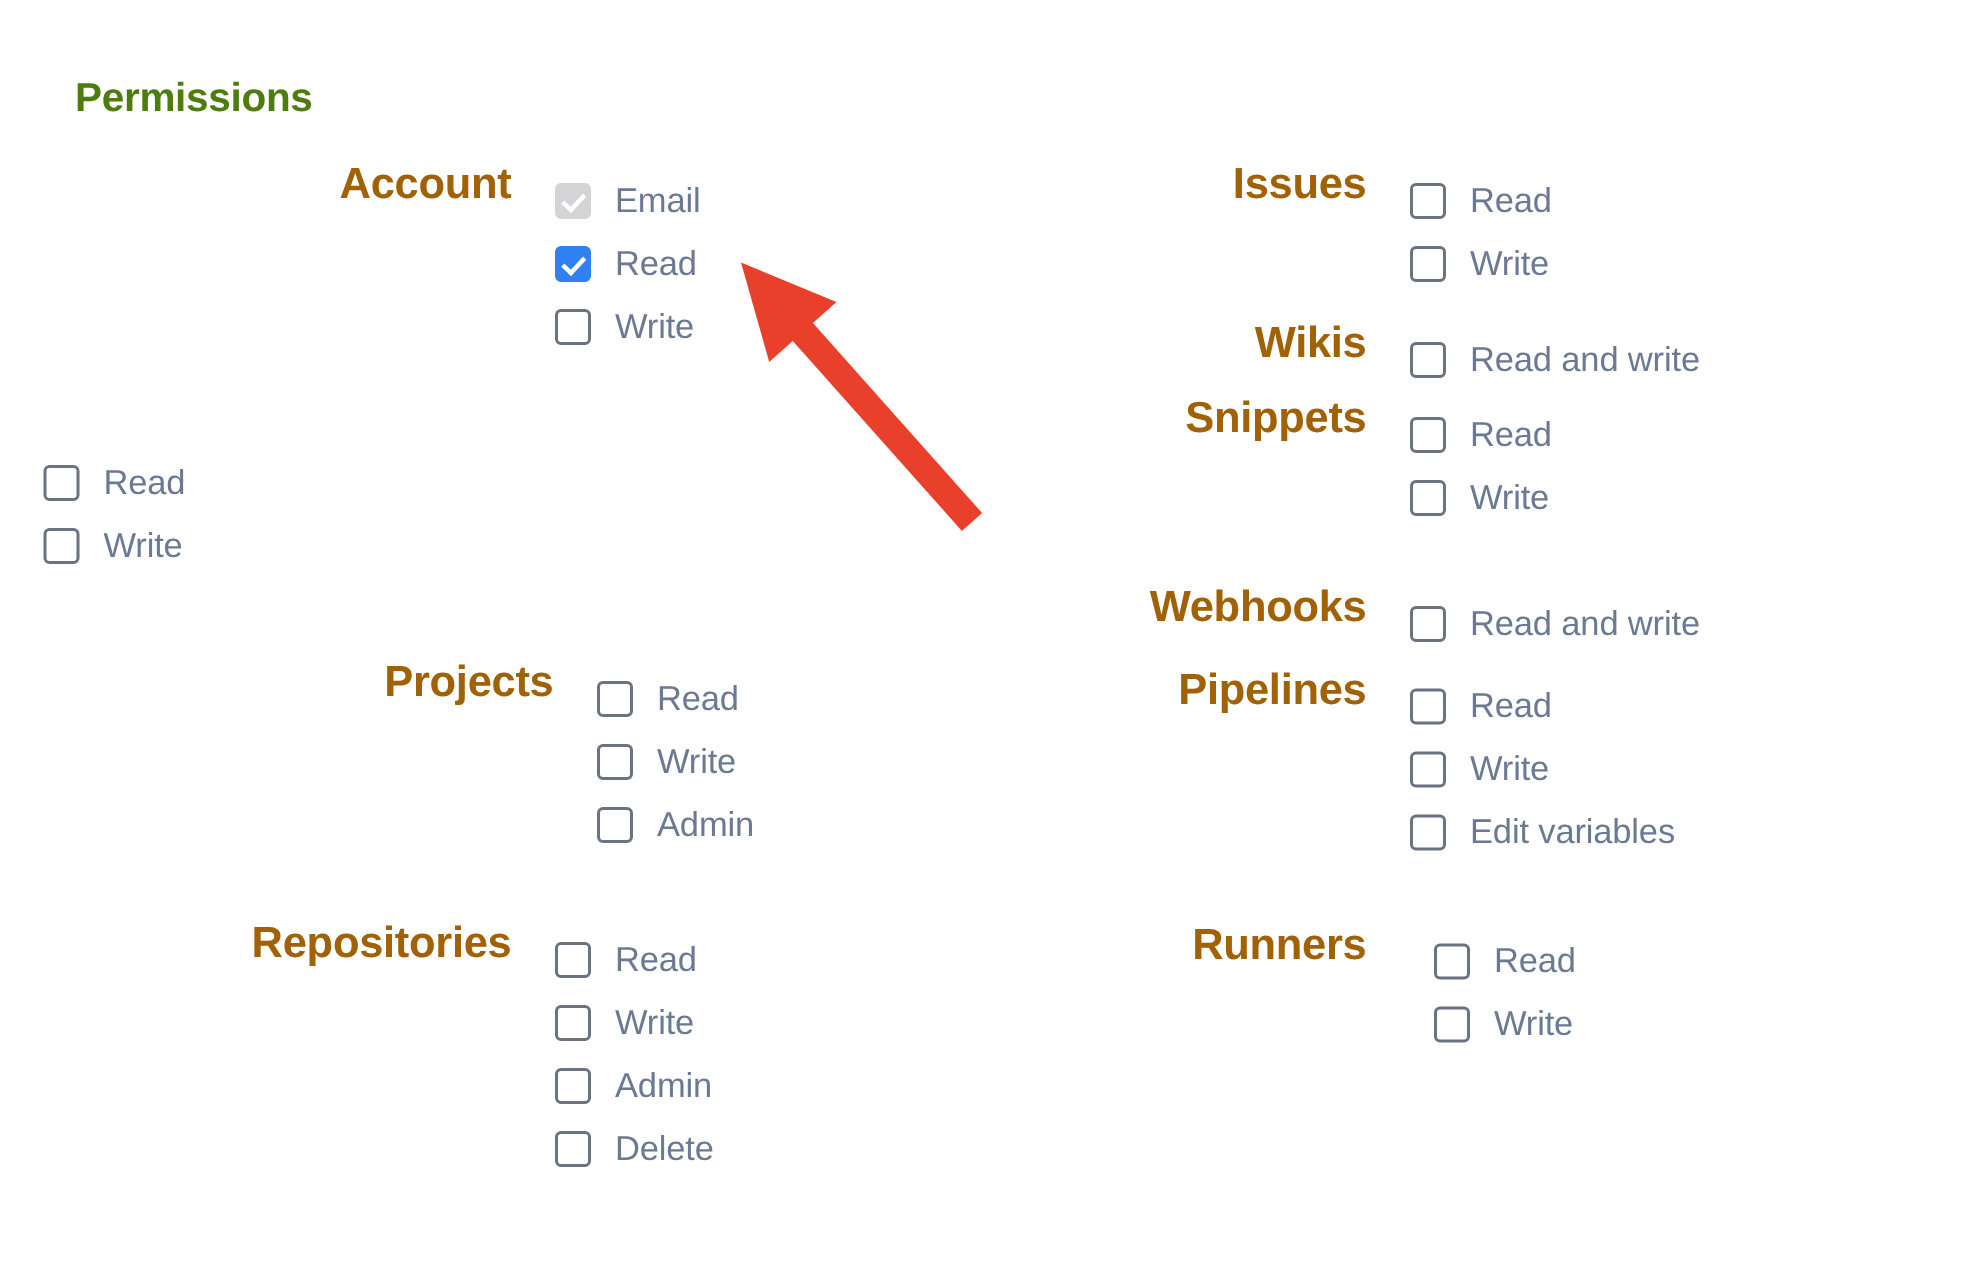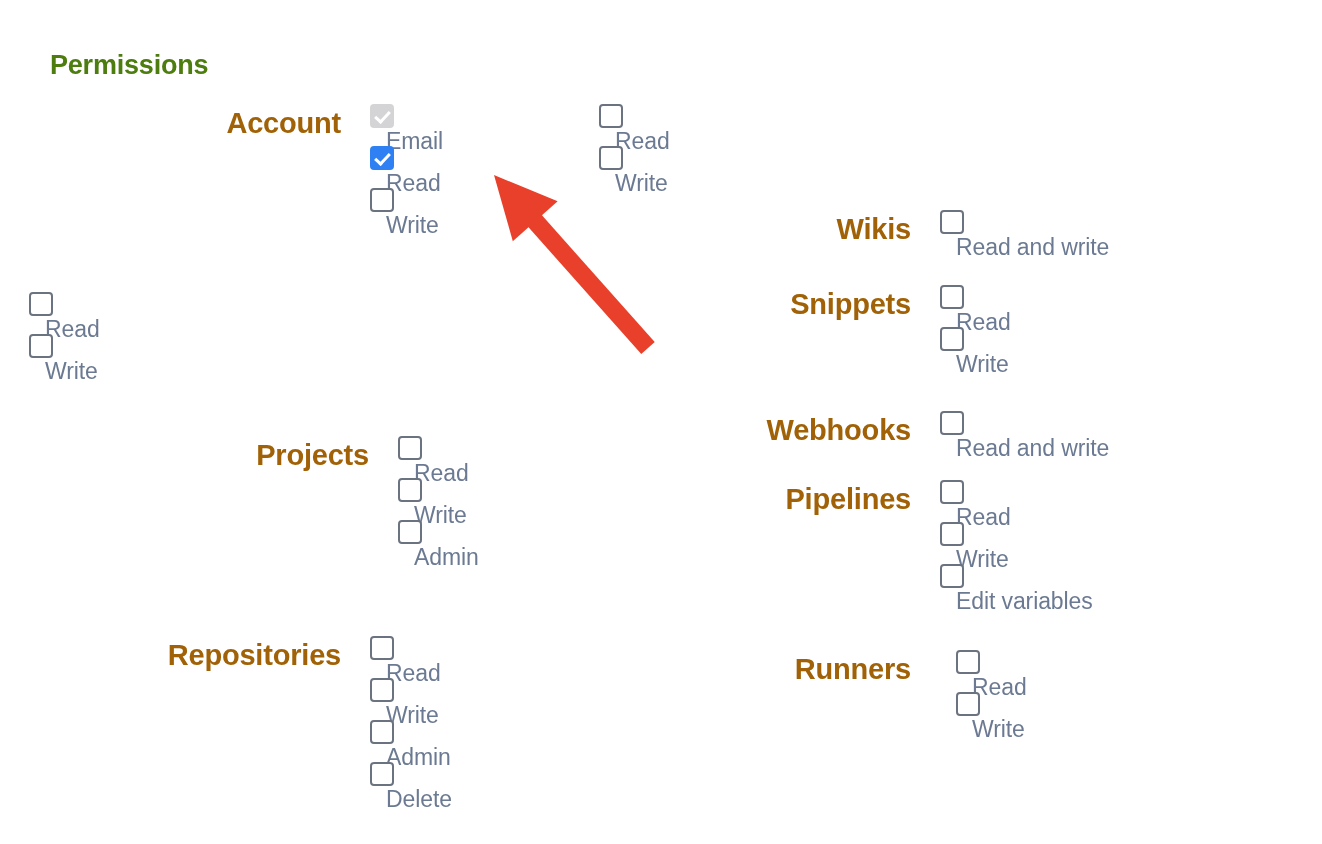--- a/index.html
+++ b/index.html
@@ -50,23 +50,22 @@
     padding-top: 4px;
     letter-spacing: -0.2px;
   }
   .group-options {
     padding-left: 29px;
     flex: 1 1 auto;
   }
 
   .option-row {
     display: flex;
-    align-items: flex-start;
+    align-items: flex-end;
     height: 42px;
-    flex-direction: column;
   }
 
   
   .cb {
     width: 24px;
     height: 24px;
     flex: 0 0 24px;
     box-sizing: border-box;
     border-radius: 4px;
     position: relative;
@@ -158,21 +157,21 @@
         <div class="option-row">
           <span class="cb" role="checkbox" aria-checked="false"></span>
           <span class="option-label">Write</span>
         </div>
         <div class="option-row">
           <span class="cb" role="checkbox" aria-checked="false"></span>
           <span class="option-label">Admin</span>
         </div>
       </div>
     </div>
-    <div class="perm-group" style="margin-top: 74px;">
+    <div class="perm-group" style="margin-top: 48px;">
       <div class="group-label">Repositories</div>
       <div class="group-options">
         <div class="option-row">
           <span class="cb" role="checkbox" aria-checked="false"></span>
           <span class="option-label">Read</span>
         </div>
         <div class="option-row">
           <span class="cb" role="checkbox" aria-checked="false"></span>
           <span class="option-label">Write</span>
         </div>
@@ -183,41 +182,42 @@
         <div class="option-row">
           <span class="cb" role="checkbox" aria-checked="false"></span>
           <span class="option-label">Delete</span>
         </div>
       </div>
     </div>
   </div>
 
 <div class="perm-column" id="column-right">
     <div class="perm-group">
+      <div class="group-label">Issues</div>
       <div class="group-options">
         <div class="option-row">
           <span class="cb" role="checkbox" aria-checked="false"></span>
           <span class="option-label">Read</span>
         </div>
         <div class="option-row">
           <span class="cb" role="checkbox" aria-checked="false"></span>
           <span class="option-label">Write</span>
         </div>
       </div>
     </div>
     <div class="perm-group" style="margin-top: 22px;">
       <div class="group-label">Wikis</div>
       <div class="group-options">
         <div class="option-row">
           <span class="cb" role="checkbox" aria-checked="false"></span>
           <span class="option-label">Read and write</span>
         </div>
       </div>
     </div>
-    <div class="perm-group" style="margin-top: 33px;">
+    <div class="perm-group" style="margin-top: 8px;">
       <div class="group-label">Snippets</div>
       <div class="group-options">
         <div class="option-row">
           <span class="cb" role="checkbox" aria-checked="false"></span>
           <span class="option-label">Read</span>
         </div>
         <div class="option-row">
           <span class="cb" role="checkbox" aria-checked="false"></span>
           <span class="option-label">Write</span>
         </div>
@@ -225,21 +225,21 @@
     </div>
     <div class="perm-group" style="margin-top: 42px;">
       <div class="group-label">Webhooks</div>
       <div class="group-options">
         <div class="option-row">
           <span class="cb" role="checkbox" aria-checked="false"></span>
           <span class="option-label">Read and write</span>
         </div>
       </div>
     </div>
-    <div class="perm-group" style="margin-top: 27px;">
+    <div class="perm-group" style="margin-top: 13px;">
       <div class="group-label">Pipelines</div>
       <div class="group-options">
         <div class="option-row">
           <span class="cb" role="checkbox" aria-checked="false"></span>
           <span class="option-label">Read</span>
         </div>
         <div class="option-row">
           <span class="cb" role="checkbox" aria-checked="false"></span>
           <span class="option-label">Write</span>
         </div>

